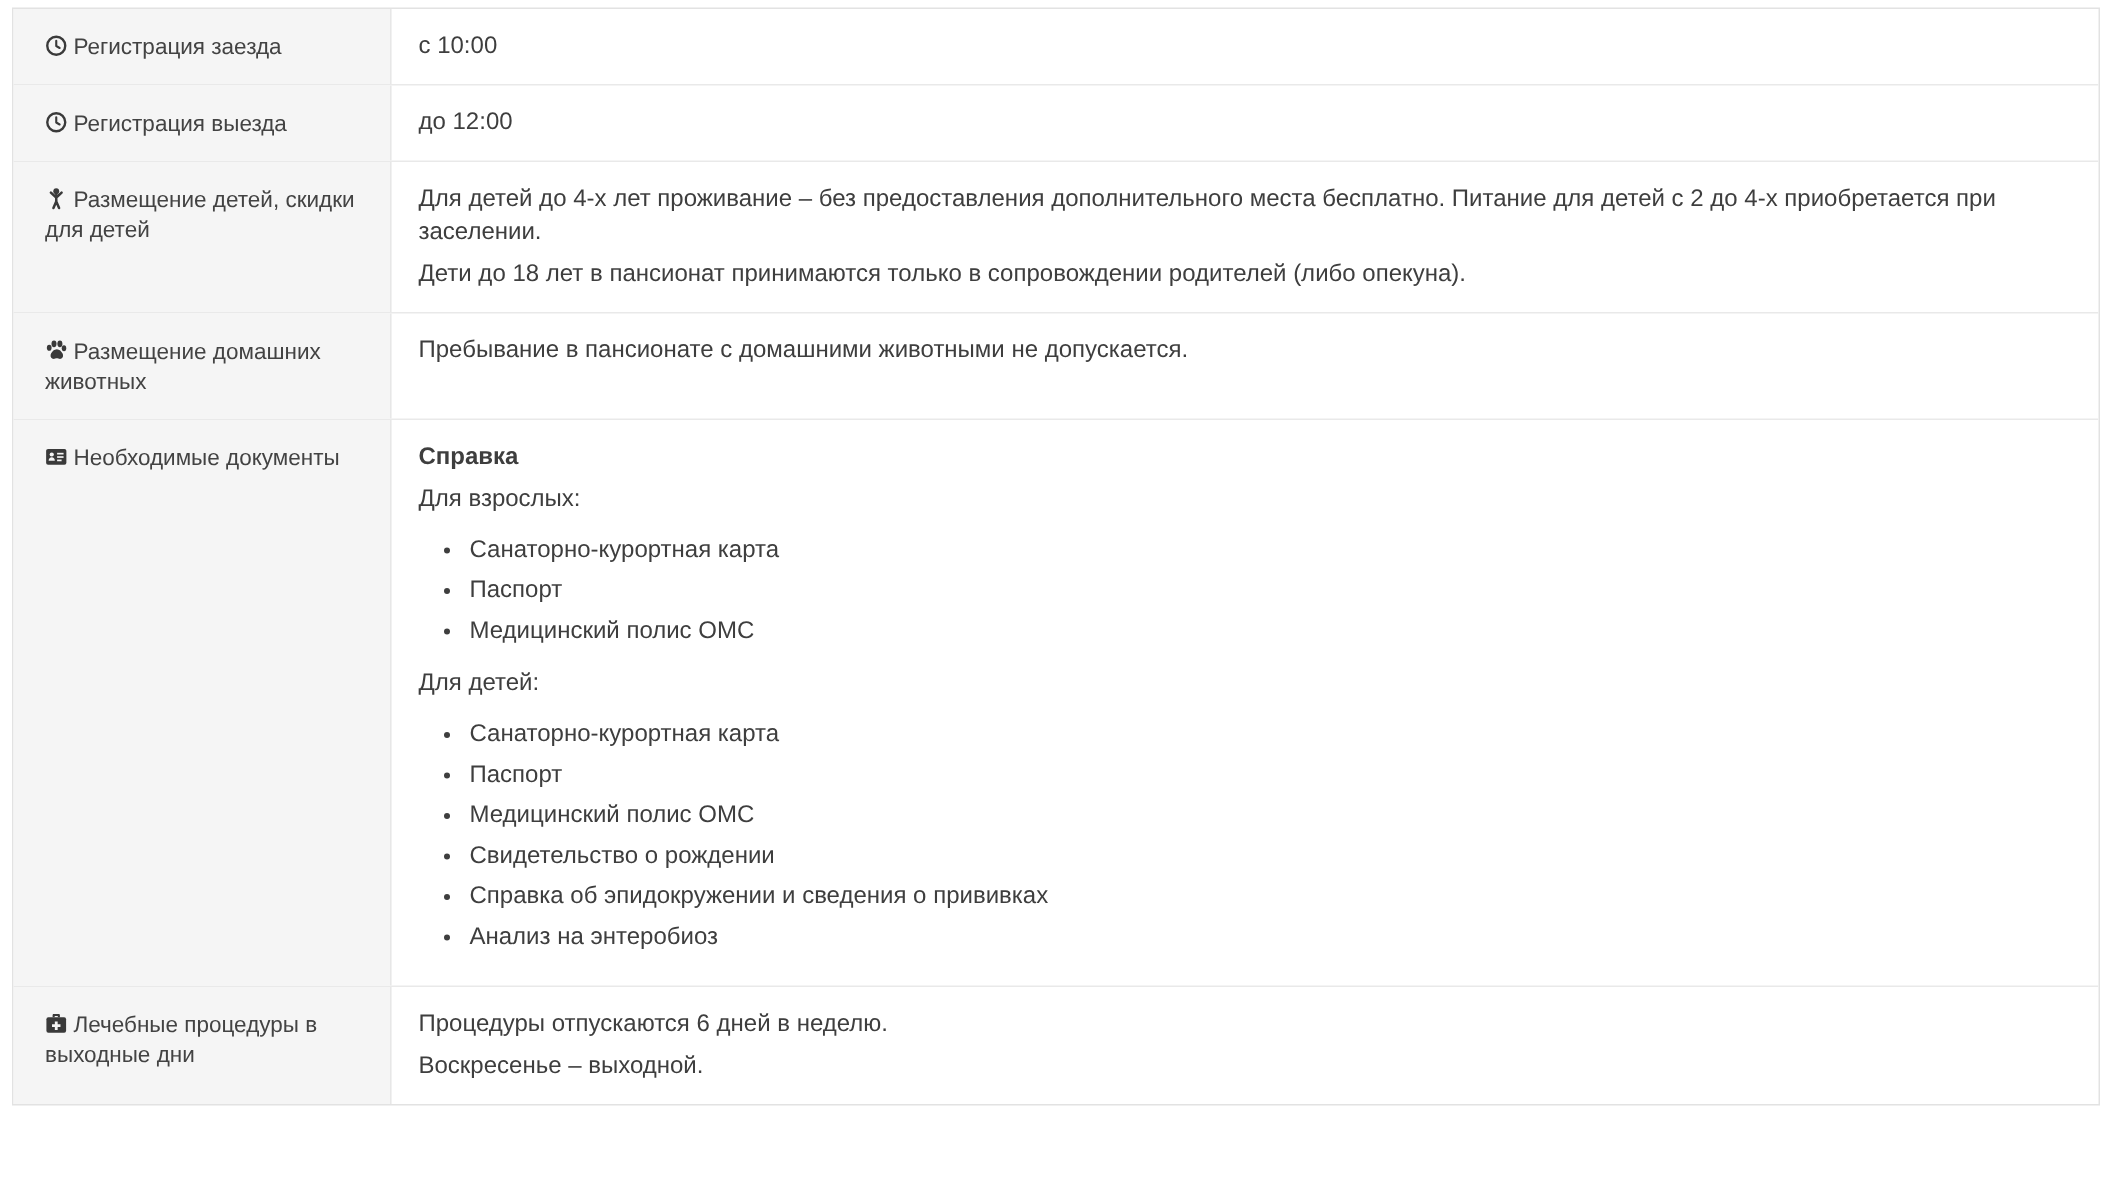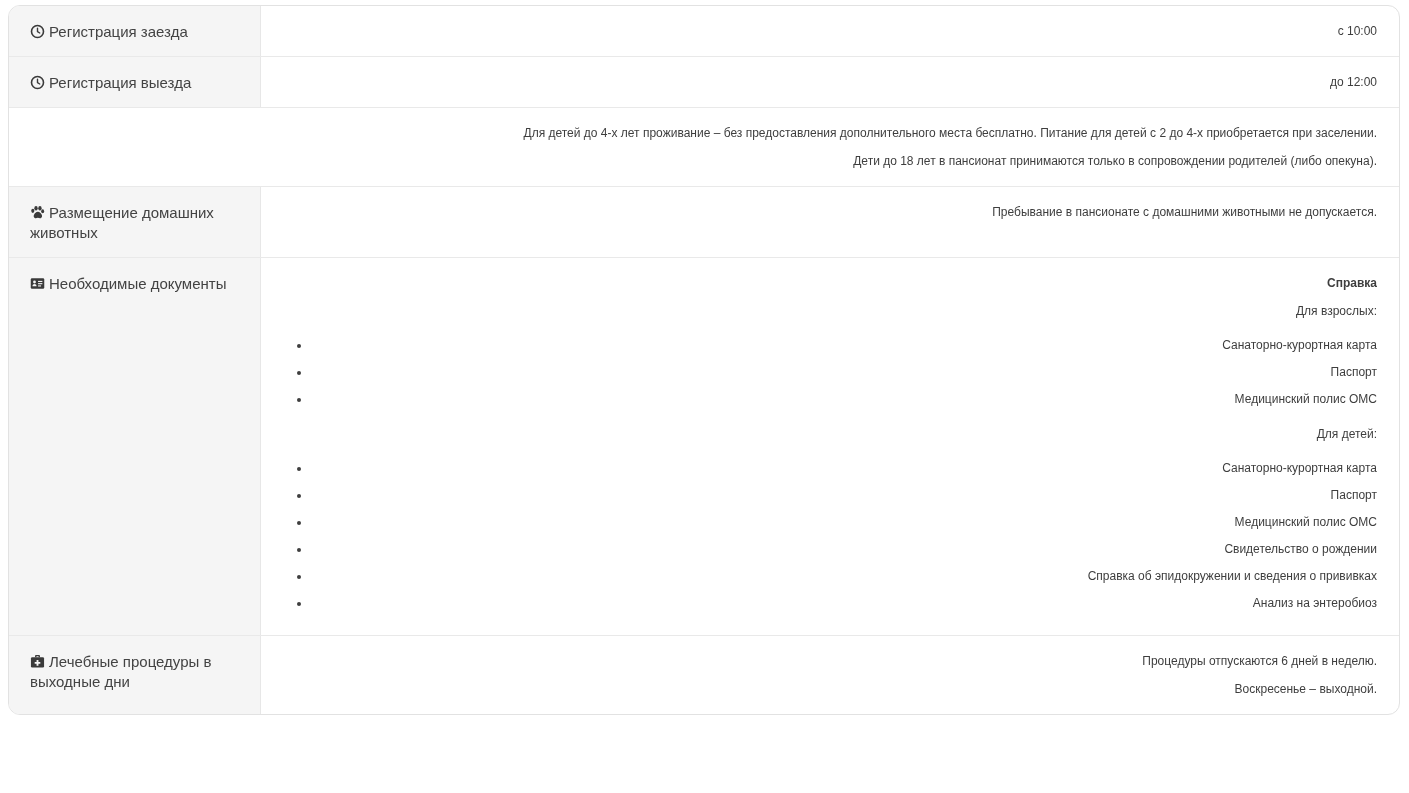--- a/index.html
+++ b/index.html
@@ -10,21 +10,21 @@
     font-family: "Liberation Sans", "DejaVu Sans", sans-serif;
     color: #404040;
   }
   .page {
     width: 1409px;
     min-height: 793px;
     padding: 5px 9px 8px 8px;
   }
   .info-table {
     border: 1px solid #e2e2e2;
-    border-radius: 12px;
+    border-radius: 0;
     overflow: hidden;
     background: #ffffff;
   }
   .t-row {
     display: flex;
     align-items: stretch;
   }
   .t-row + .t-row {
     border-top: 1px solid #e9e9e9;
   }
@@ -34,24 +34,23 @@
     background: #f5f5f5;
     border-right: 1px solid #e7e7e7;
     padding: 16px 14px 14px 21px;
     font-size: 15px;
     line-height: 20px;
     color: #434343;
   }
   .content-cell {
     flex: 1 1 auto;
     padding: 14px 22px 8px 18px;
-    font-size: 12px;
+    font-size: 16px;
     line-height: 22px;
     color: #3e3e3e;
-    text-align: right;
   }
   .content-cell p {
     margin: 0 0 6px 0;
   }
   .content-cell p.bold {
     font-weight: bold;
   }
   .content-cell ul {
     margin: 12px 0 13px 0;
     padding-left: 32px;
@@ -91,20 +90,24 @@
       <div class="t-row">
         <div class="label-cell"><span class="icon"><svg viewBox="0 0 16 16">
               <circle cx="8" cy="8" r="6.4" fill="none" stroke="currentColor" stroke-width="1.7"></circle>
               <path d="M8 4.4 V8.2 L10.4 9.6" fill="none" stroke="currentColor" stroke-width="1.5" stroke-linecap="round" stroke-linejoin="round"></path>
             </svg></span><span>Регистрация выезда</span></div>
         <div class="content-cell">
           <p>до 12:00</p>
         </div>
       </div>
       <div class="t-row">
+        <div class="label-cell"><span class="icon"><svg viewBox="0 0 16 16">
+              <circle cx="8" cy="2.6" r="2.1" fill="currentColor"></circle>
+              <path d="M8 5.2 L8 10 M8 10 L6 14.6 M8 10 L10 14.6 M7.4 6.6 L4.2 3.6 M8.6 6.6 L11.8 3.6" fill="none" stroke="currentColor" stroke-width="1.8" stroke-linecap="round" stroke-linejoin="round"></path>
+            </svg></span><span>Размещение детей, скидки для детей</span></div>
         <div class="content-cell">
           <p>Для детей до 4-х лет проживание – без предоставления дополнительного места бесплатно. Питание для детей с 2 до 4-х приобретается при заселении.</p>
           <p>Дети до 18 лет в пансионат принимаются только в сопровождении родителей (либо опекуна).</p>
         </div>
       </div>
       <div class="t-row">
         <div class="label-cell"><span class="icon"><svg viewBox="0 0 16 16">
               <ellipse cx="3" cy="6.2" rx="1.7" ry="2.2" fill="currentColor"></ellipse>
               <ellipse cx="6.4" cy="3.4" rx="1.8" ry="2.4" fill="currentColor"></ellipse>
               <ellipse cx="10.6" cy="3.4" rx="1.8" ry="2.4" fill="currentColor"></ellipse>

